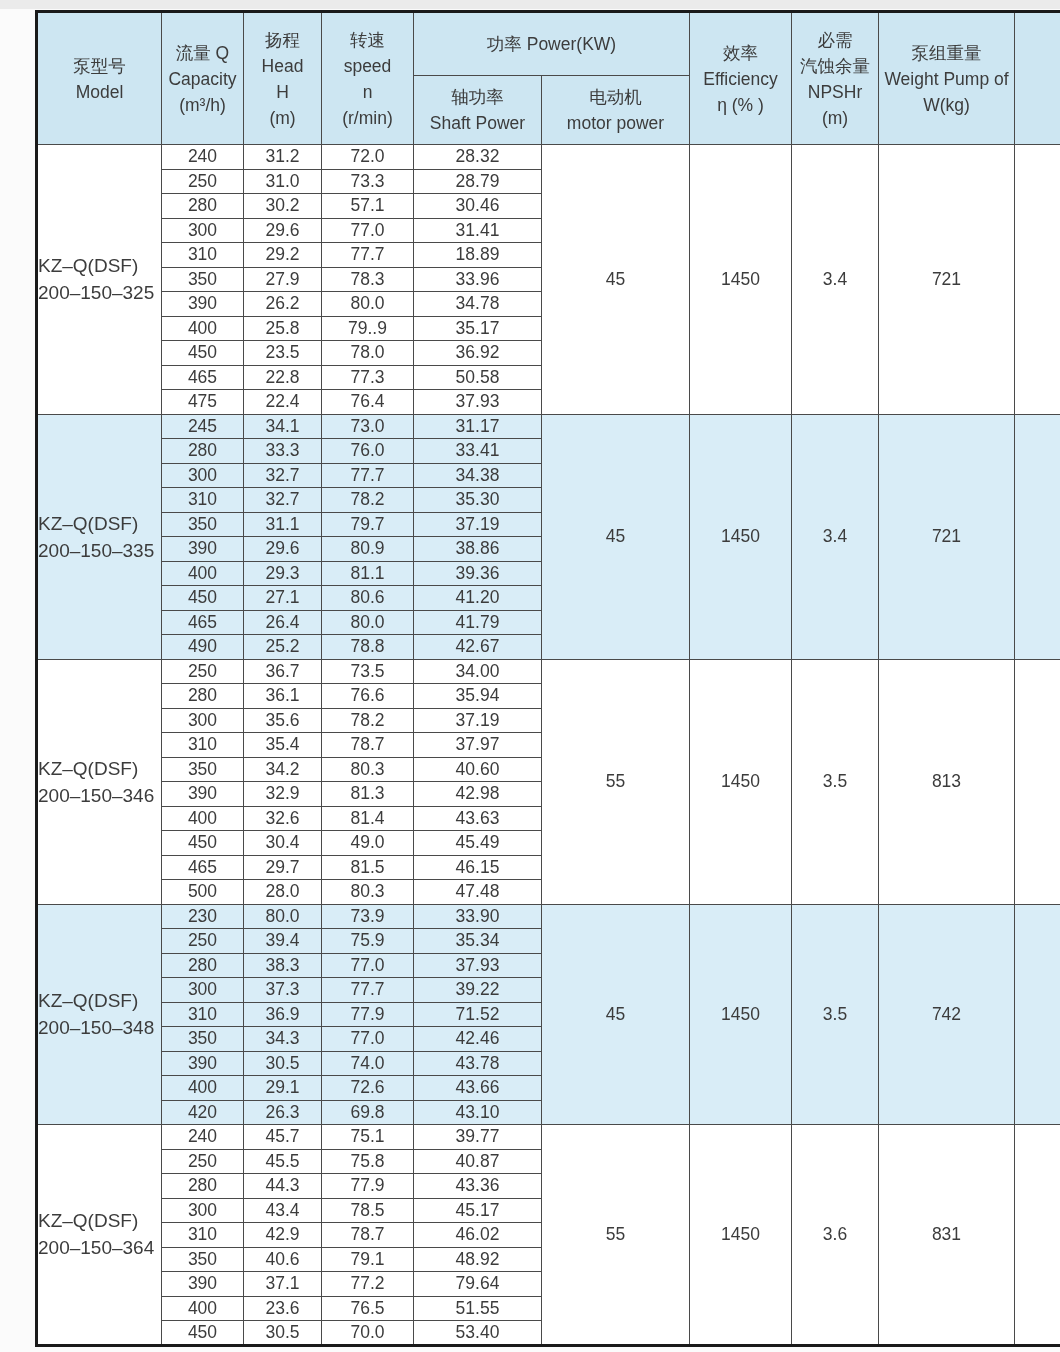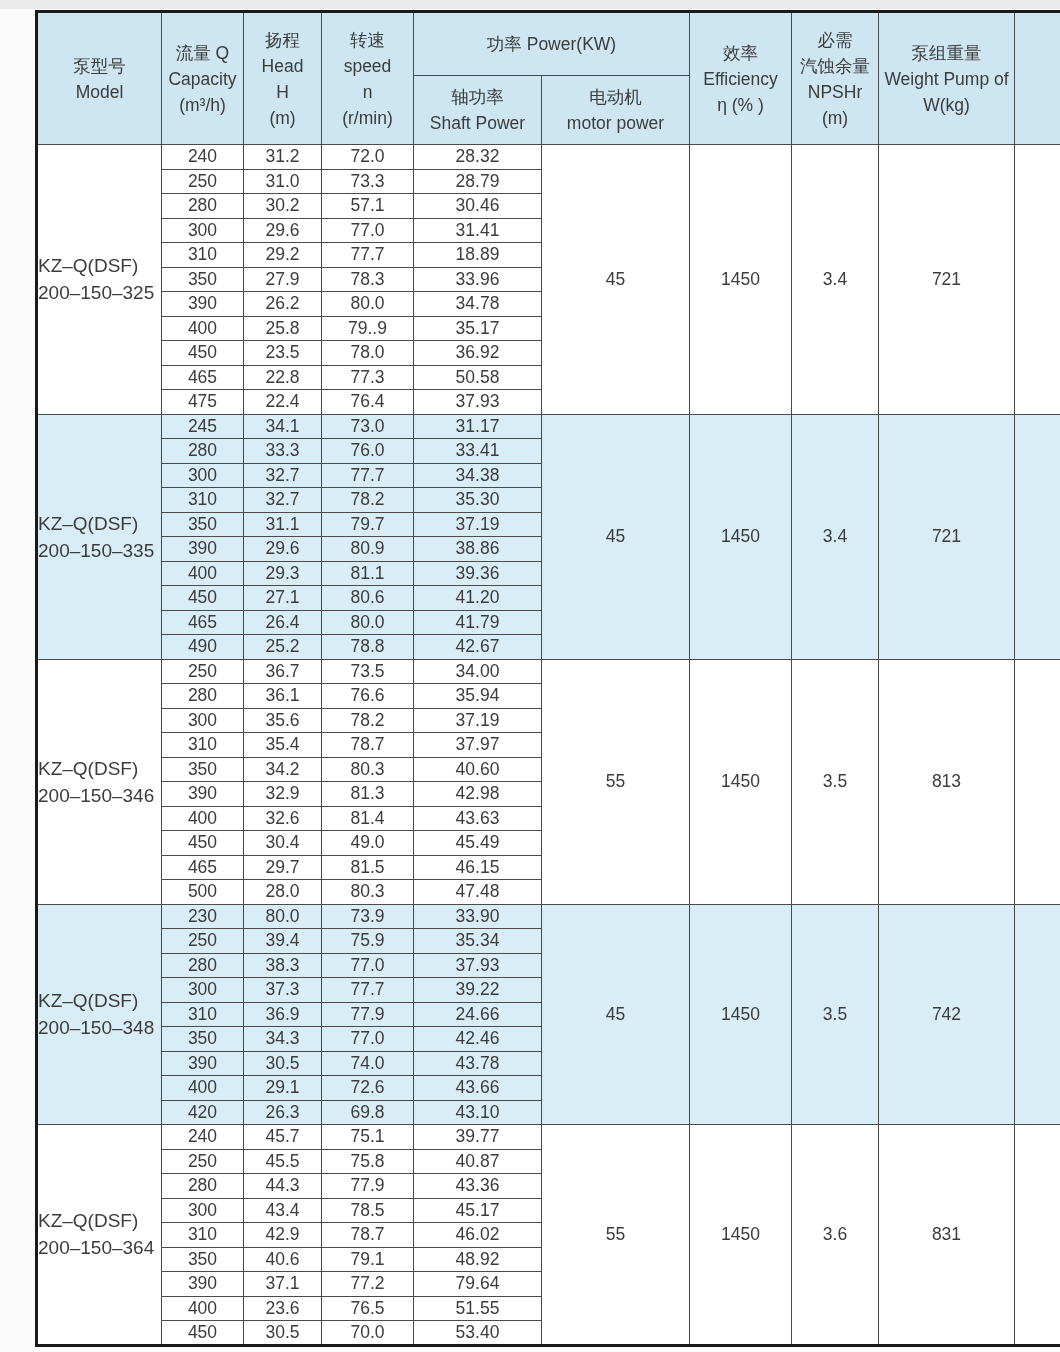--- a/index.html
+++ b/index.html
@@ -343,21 +343,21 @@
       <tr class="band">
         <td>300</td>
         <td>37.3</td>
         <td>77.7</td>
         <td>39.22</td>
       </tr>
       <tr class="band">
         <td>310</td>
         <td>36.9</td>
         <td>77.9</td>
-        <td>24.66</td>
+        <td>71.52</td>
       </tr>
       <tr class="band">
         <td>350</td>
         <td>34.3</td>
         <td>77.0</td>
         <td>42.46</td>
       </tr>
       <tr class="band">
         <td>390</td>
         <td>30.5</td>

